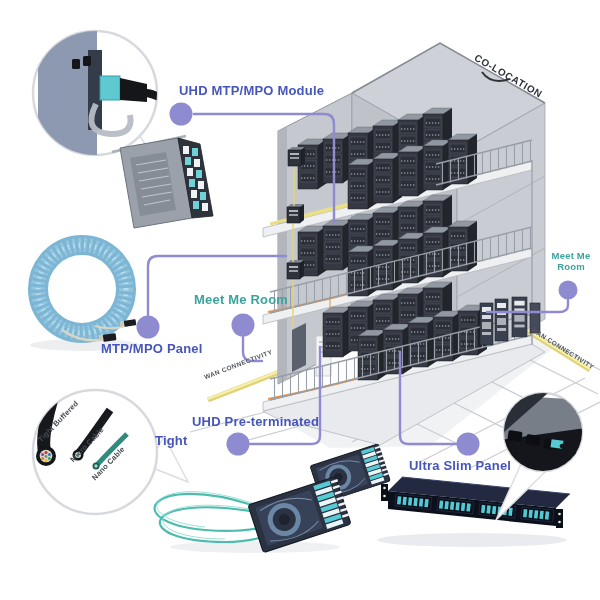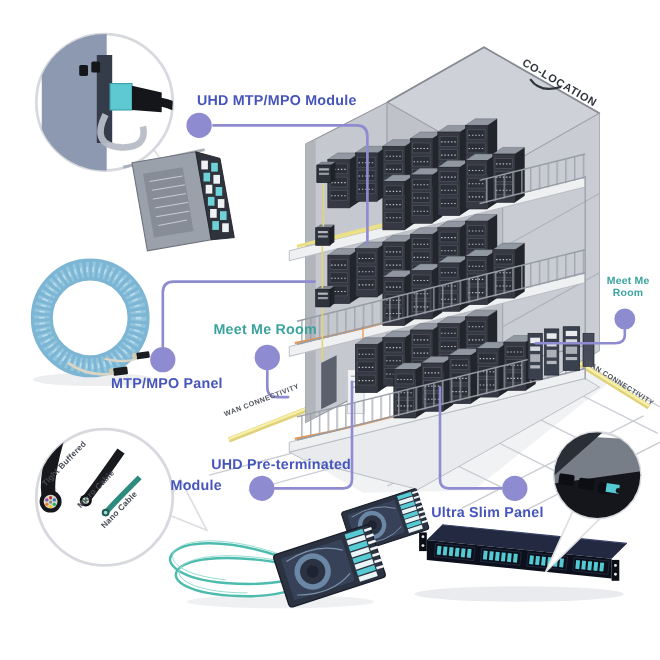--- a/index.html
+++ b/index.html
@@ -402,23 +402,23 @@
   </g>
 </svg>
 
 <div class="lbl" style="left:179px;top:84px;width:150px;">UHD MTP/MPO Module</div>
 
 <div class="lbl" style="left:101px;top:342px;width:115px;">MTP/MPO Panel</div>
 
 <div class="lbl teal" style="left:194px;top:293px;width:100px;">Meet Me Room</div>
 
 <div class="lbl" style="left:192px;top:415px;width:135px;">UHD Pre-terminated</div>
-<div class="lbl" style="left:155px;top:434px;width:70px;">Module</div>
-
-<div class="lbl" style="left:392px;top:459px;width:115px;">Ultra Slim Panel</div>
+<div class="lbl" style="left:155px;top:434px;width:70px;">Tight</div>
+
+<div class="lbl" style="left:409px;top:459px;width:115px;">Ultra Slim Panel</div>
 
 <div class="lbl small-teal" style="left:548px;top:251px;width:46px;">Meet Me Room</div>
 
 <div class="lbl dark rot" style="left:478px;top:52px;width:95px;font-size:10px;letter-spacing:.6px;transform:rotate(30deg);">CO-LOCATION</div>
 
 <div class="wan rot" style="left:203px;top:374px;transform:rotate(-21deg);">WAN CONNECTIVITY</div>
 <div class="wan rot" style="left:534px;top:326px;transform:rotate(32deg);">WAN CONNECTIVITY</div>
 
 <div class="cable-lbl" style="left:30px;top:414px;width:62px;">Tight Buffered</div>
 <div class="cable-lbl" style="left:63px;top:436px;width:56px;">Micro Cable</div>

